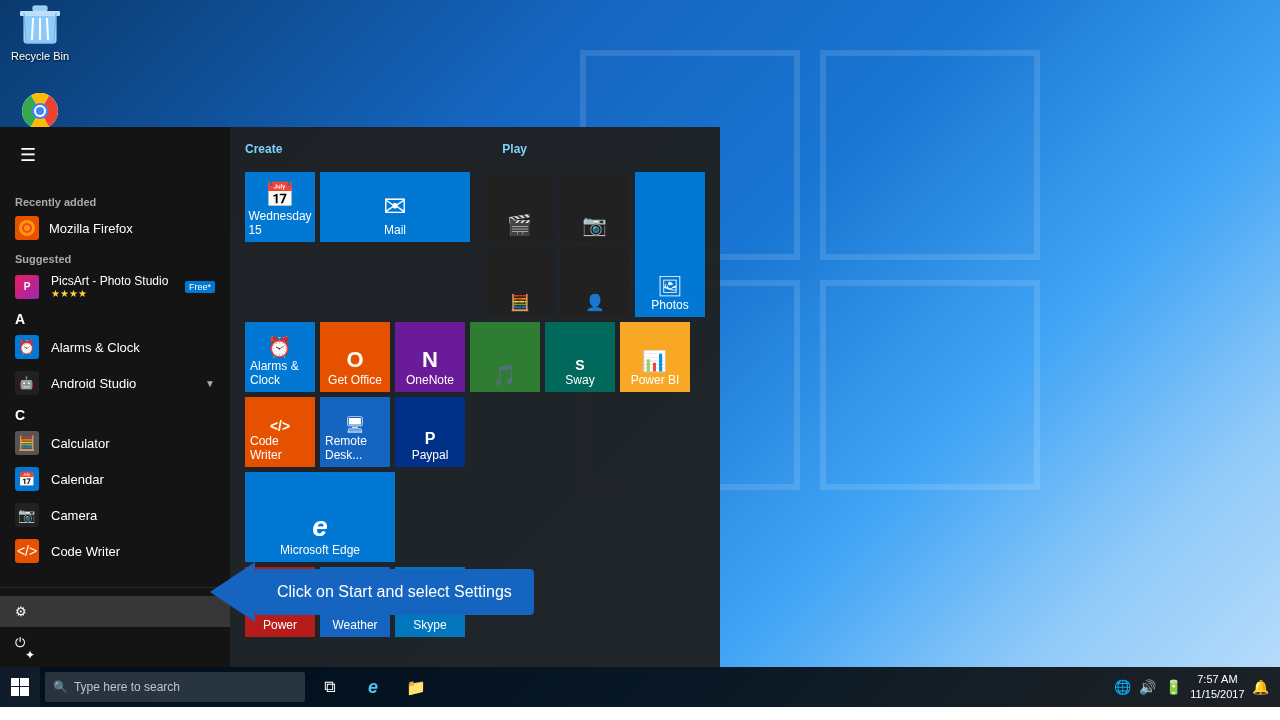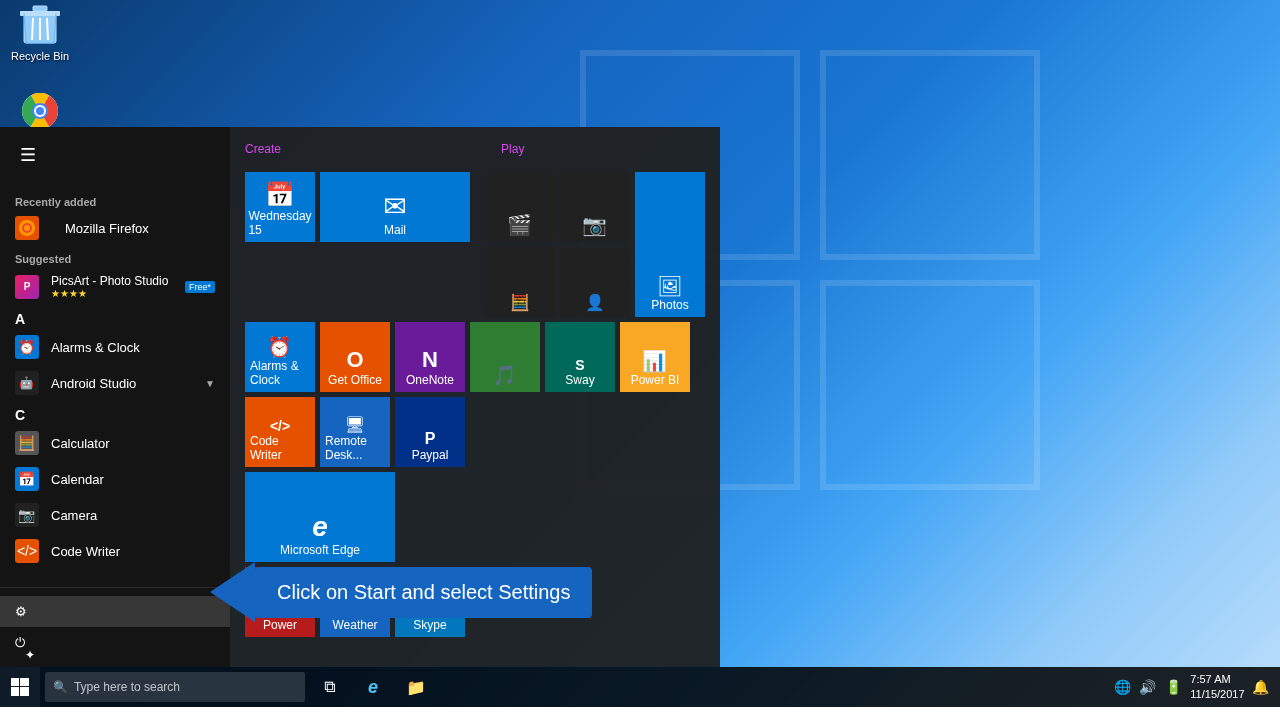--- a/index.html
+++ b/index.html
@@ -171,24 +171,24 @@
     .bottom-icon-item.highlighted { background: rgba(255,255,255,0.15); }
 
     
     #right-panel {
       flex: 1;
       padding: 15px;
       overflow-y: auto;
     }
 
     .tile-section-label {
-      color: #d946ef;
+      color: #7dd3fc;
       font-size: 12px;
       margin-bottom: 8px;
-      font-weight: 400;
+      font-weight: 700;
     }
 
     .tiles-row {
       display: flex;
       gap: 5px;
       margin-bottom: 5px;
     }
 
     .tile {
       display: flex;
@@ -235,21 +235,21 @@
       width: 0;
       height: 0;
       border-top: 30px solid transparent;
       border-bottom: 30px solid transparent;
       border-right: 45px solid #1565c0;
     }
 
     #tooltip-box {
       background: #1565c0;
       color: white;
-      font-size: 20px;
+      font-size: 16px;
       font-weight: 500;
       padding: 14px 22px;
       border-radius: 4px;
       white-space: nowrap;
     }
 
     
     #taskbar {
       position: absolute;
       bottom: 0;
@@ -327,35 +327,35 @@
 
     .tray-icon {
       color: white;
       font-size: 14px;
       cursor: pointer;
     }
 
     #clock {
       color: white;
       font-size: 11px;
-      text-align: left;
+      text-align: center;
       line-height: 1.4;
     }
 
     
     .stars { color: #fdd835; font-size: 10px; }
 
     .recently-added-item {
       display: flex;
       align-items: center;
       padding: 5px 15px;
       color: white;
       font-size: 13px;
       cursor: pointer;
-      gap: 26px;
+      gap: 10px;
       text-align: center;
     }
   </style>
 </head>
 <body>
 
 <div id="desktop">
 
   <div id="win-logo-bg">
     <div style="position:relative;width:100%;height:100%;">

